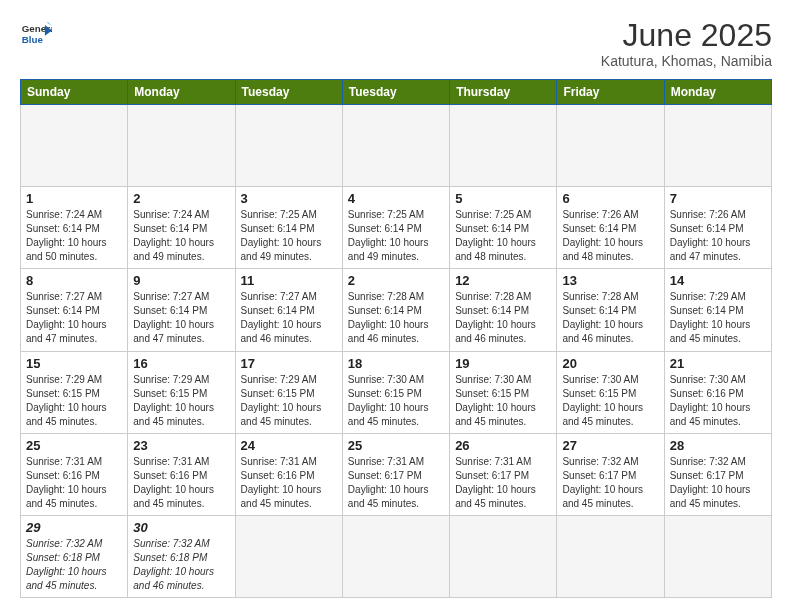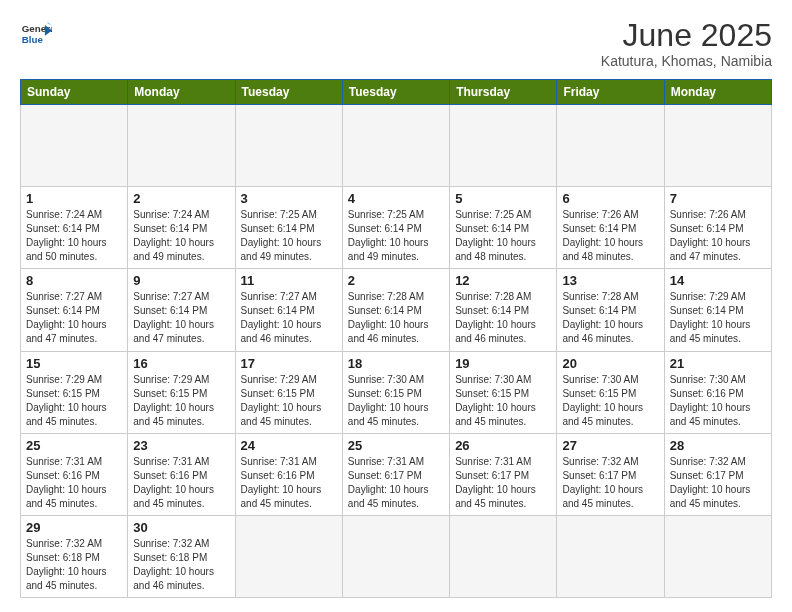--- a/index.html
+++ b/index.html
@@ -81,20 +81,21 @@
       display: block;
       margin-bottom: 2px;
     }
     .day-info {
       font-size: 10px;
       line-height: 1.4;
       color: #333;
     }
     .last-row td {
       height: 70px;
+      font-style: italic;
     }
   </style>
 </head>
 <body>
 
 <div class="page">
   <div class="header">
     <div class="logo">
       <svg class="logo-icon" viewBox="0 0 36 36">
         <text x="2" y="16" font-size="11" font-weight="bold" fill="#333">General</text>

